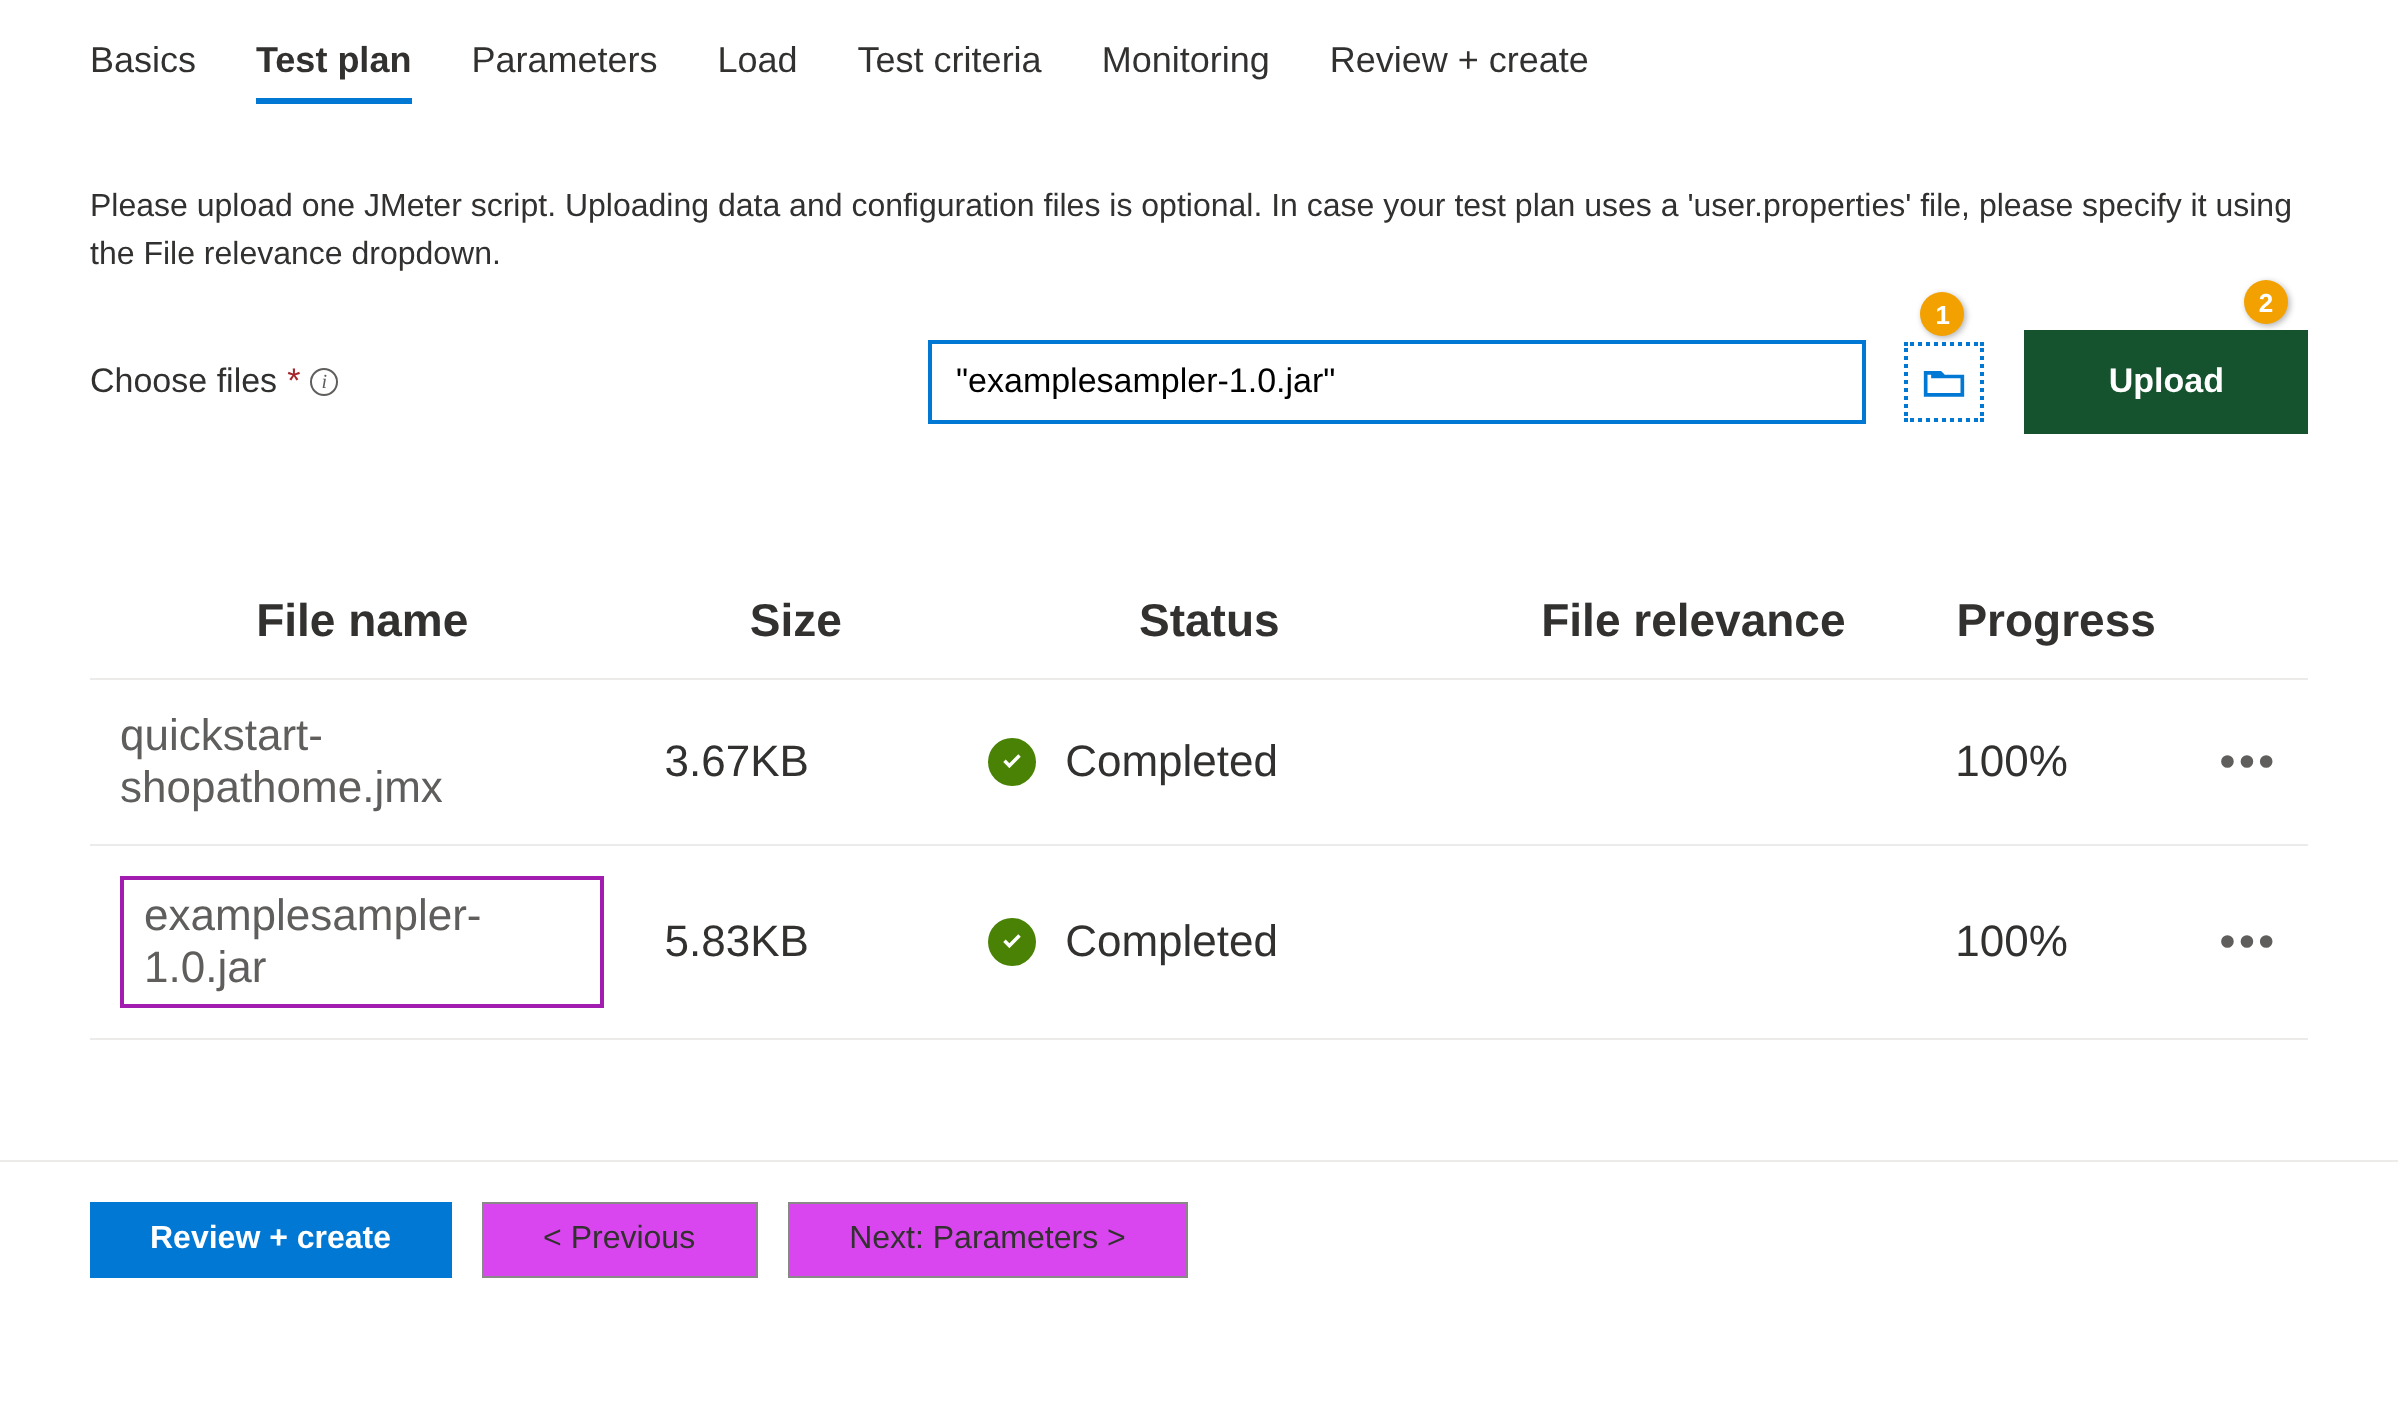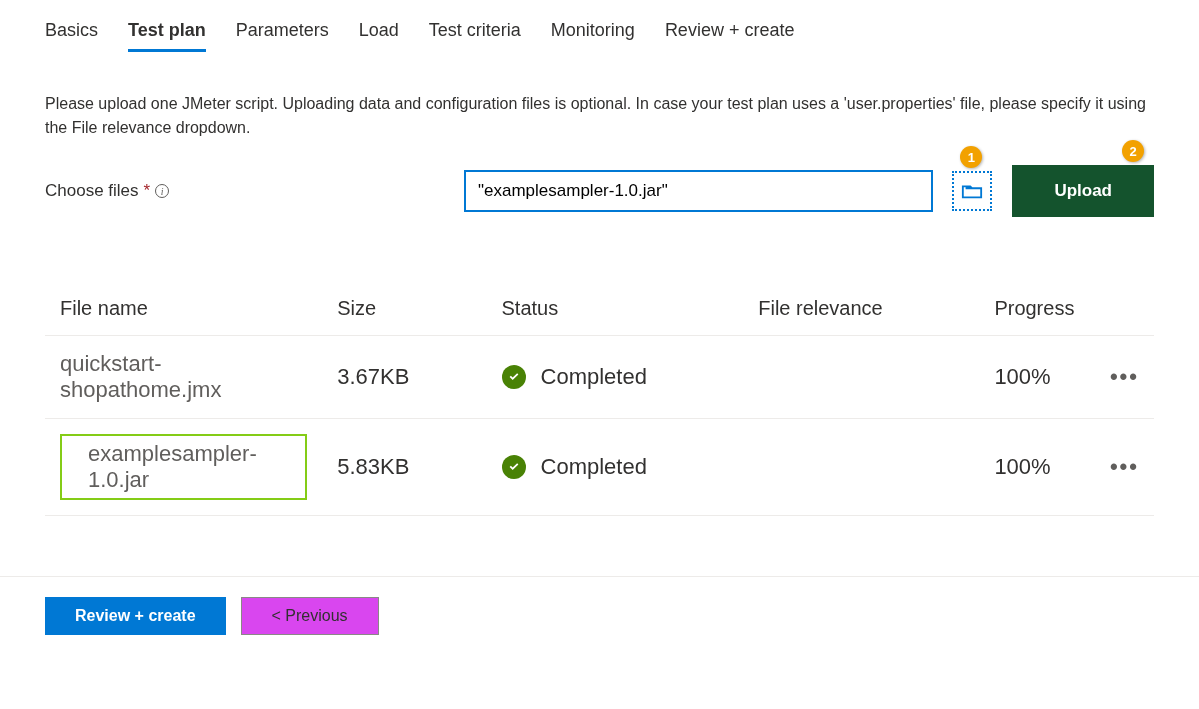--- a/index.html
+++ b/index.html
@@ -130,38 +130,38 @@
     }
     .badge-wrap {
       position: relative;
     }
     .files-table {
       width: 100%;
       border-collapse: collapse;
       margin-bottom: 60px;
     }
     .files-table th {
-      text-align: left;
-      font-size: 20px;
-      font-weight: 400;
+      text-align: center;
+      font-size: 23px;
+      font-weight: 700;
       padding: 20px 15px 15px 15px;
       border-bottom: 1px solid #edebe9;
     }
     .files-table td {
       padding: 15px;
       font-size: 22px;
       border-bottom: 1px solid #edebe9;
       vertical-align: middle;
     }
     .file-name-cell {
       color: #605e5c;
     }
     .highlighted {
-      border: 2px solid #84cc16;
-      padding: 5px 26px;
+      border: 2px solid #a21caf;
+      padding: 5px 10px;
       display: inline-block;
     }
     .status-cell {
       display: flex;
       align-items: center;
       gap: 15px;
     }
     .check-icon {
       width: 24px;
       height: 24px;
@@ -302,14 +302,15 @@
         <td class="actions-cell">•••</td>
       </tr>
     </tbody>
   </table>
 
   <hr class="footer-divider">
 
   <div class="footer-buttons">
     <button class="btn-primary">Review + create</button>
     <button class="btn-secondary">&lt; Previous</button>
+    <button class="btn-secondary">Next: Parameters &gt;</button>
   </div>
 </div>
 
 </body></html>

